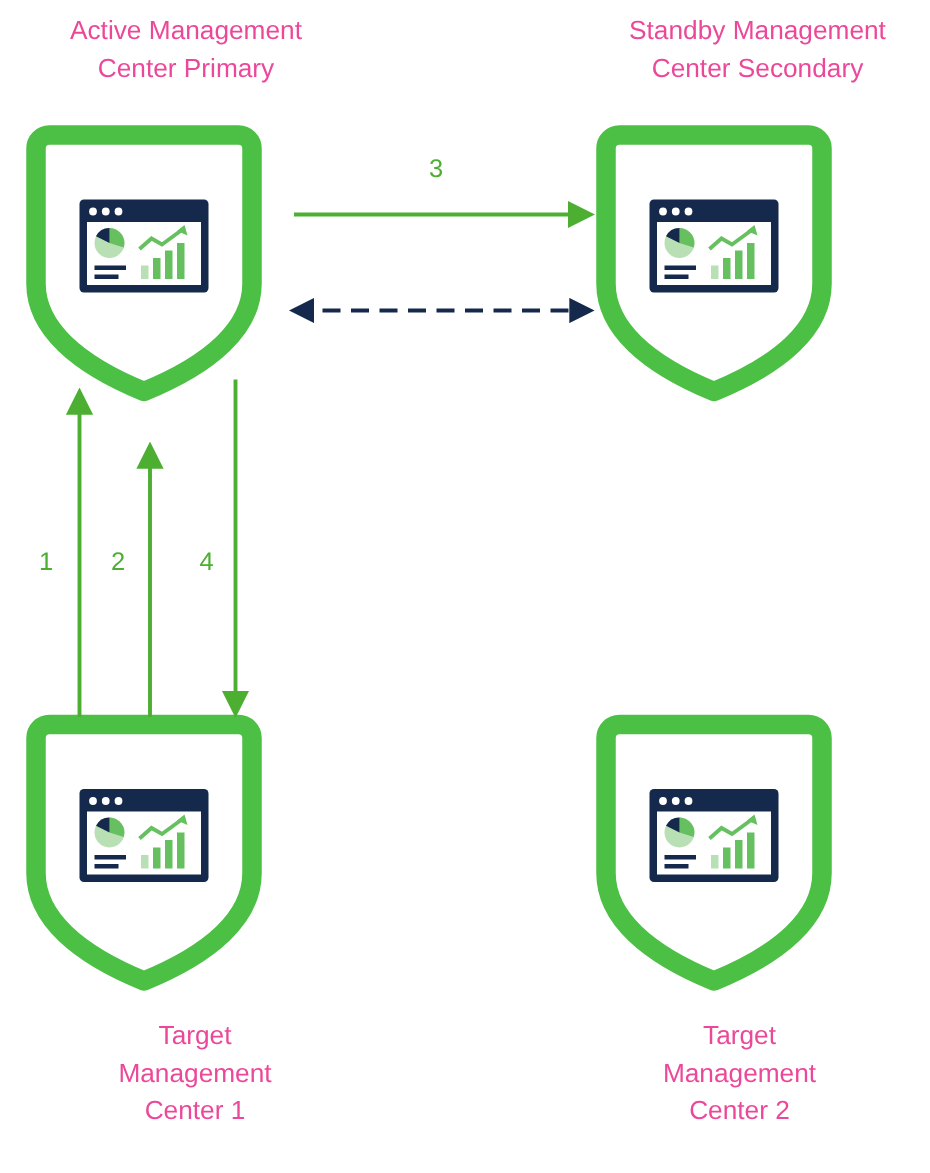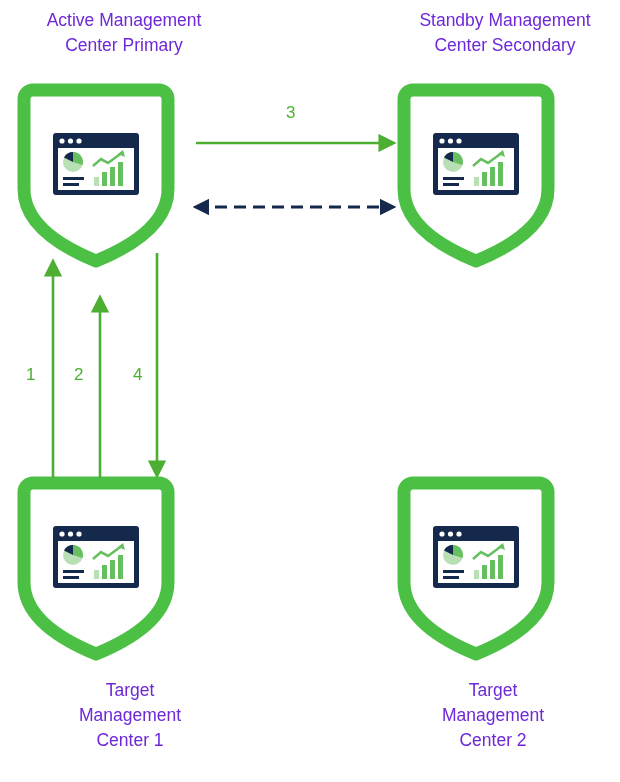--- a/index.html
+++ b/index.html
@@ -17,21 +17,21 @@
   #diagram {
     position: absolute;
     left: 0;
     top: 0;
     width: 620px;
     height: 782px;
   }
   .label {
     position: absolute;
     text-align: center;
-    color: #6d28d9;
+    color: #ec4899;
     font-size: 17.5px;
     line-height: 25px;
     font-family: "Liberation Sans", sans-serif;
     white-space: pre-line;
   }
   #label-active {
     left: 4px;
     top: 8px;
     width: 240px;
   }

